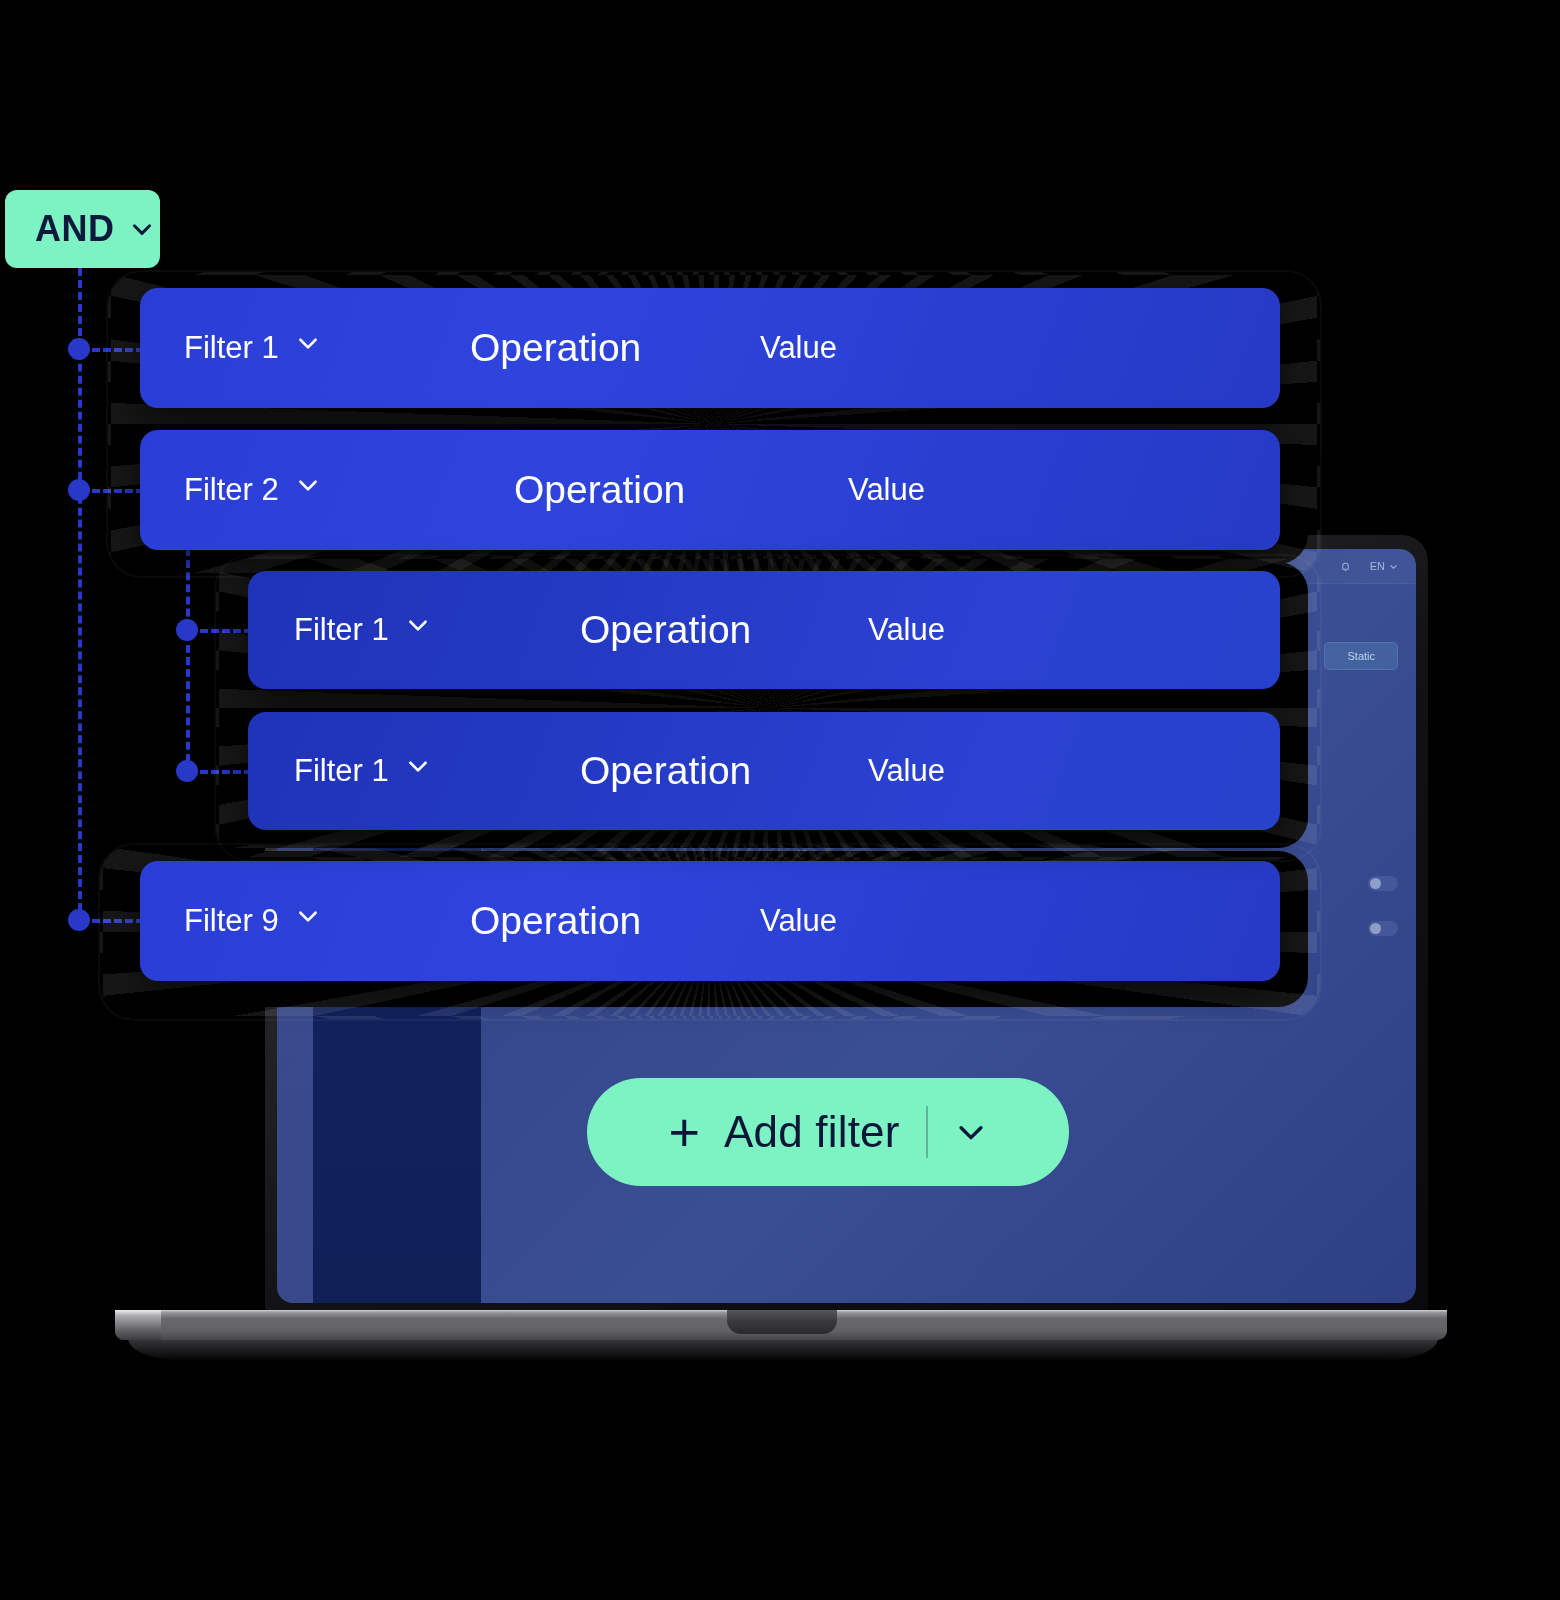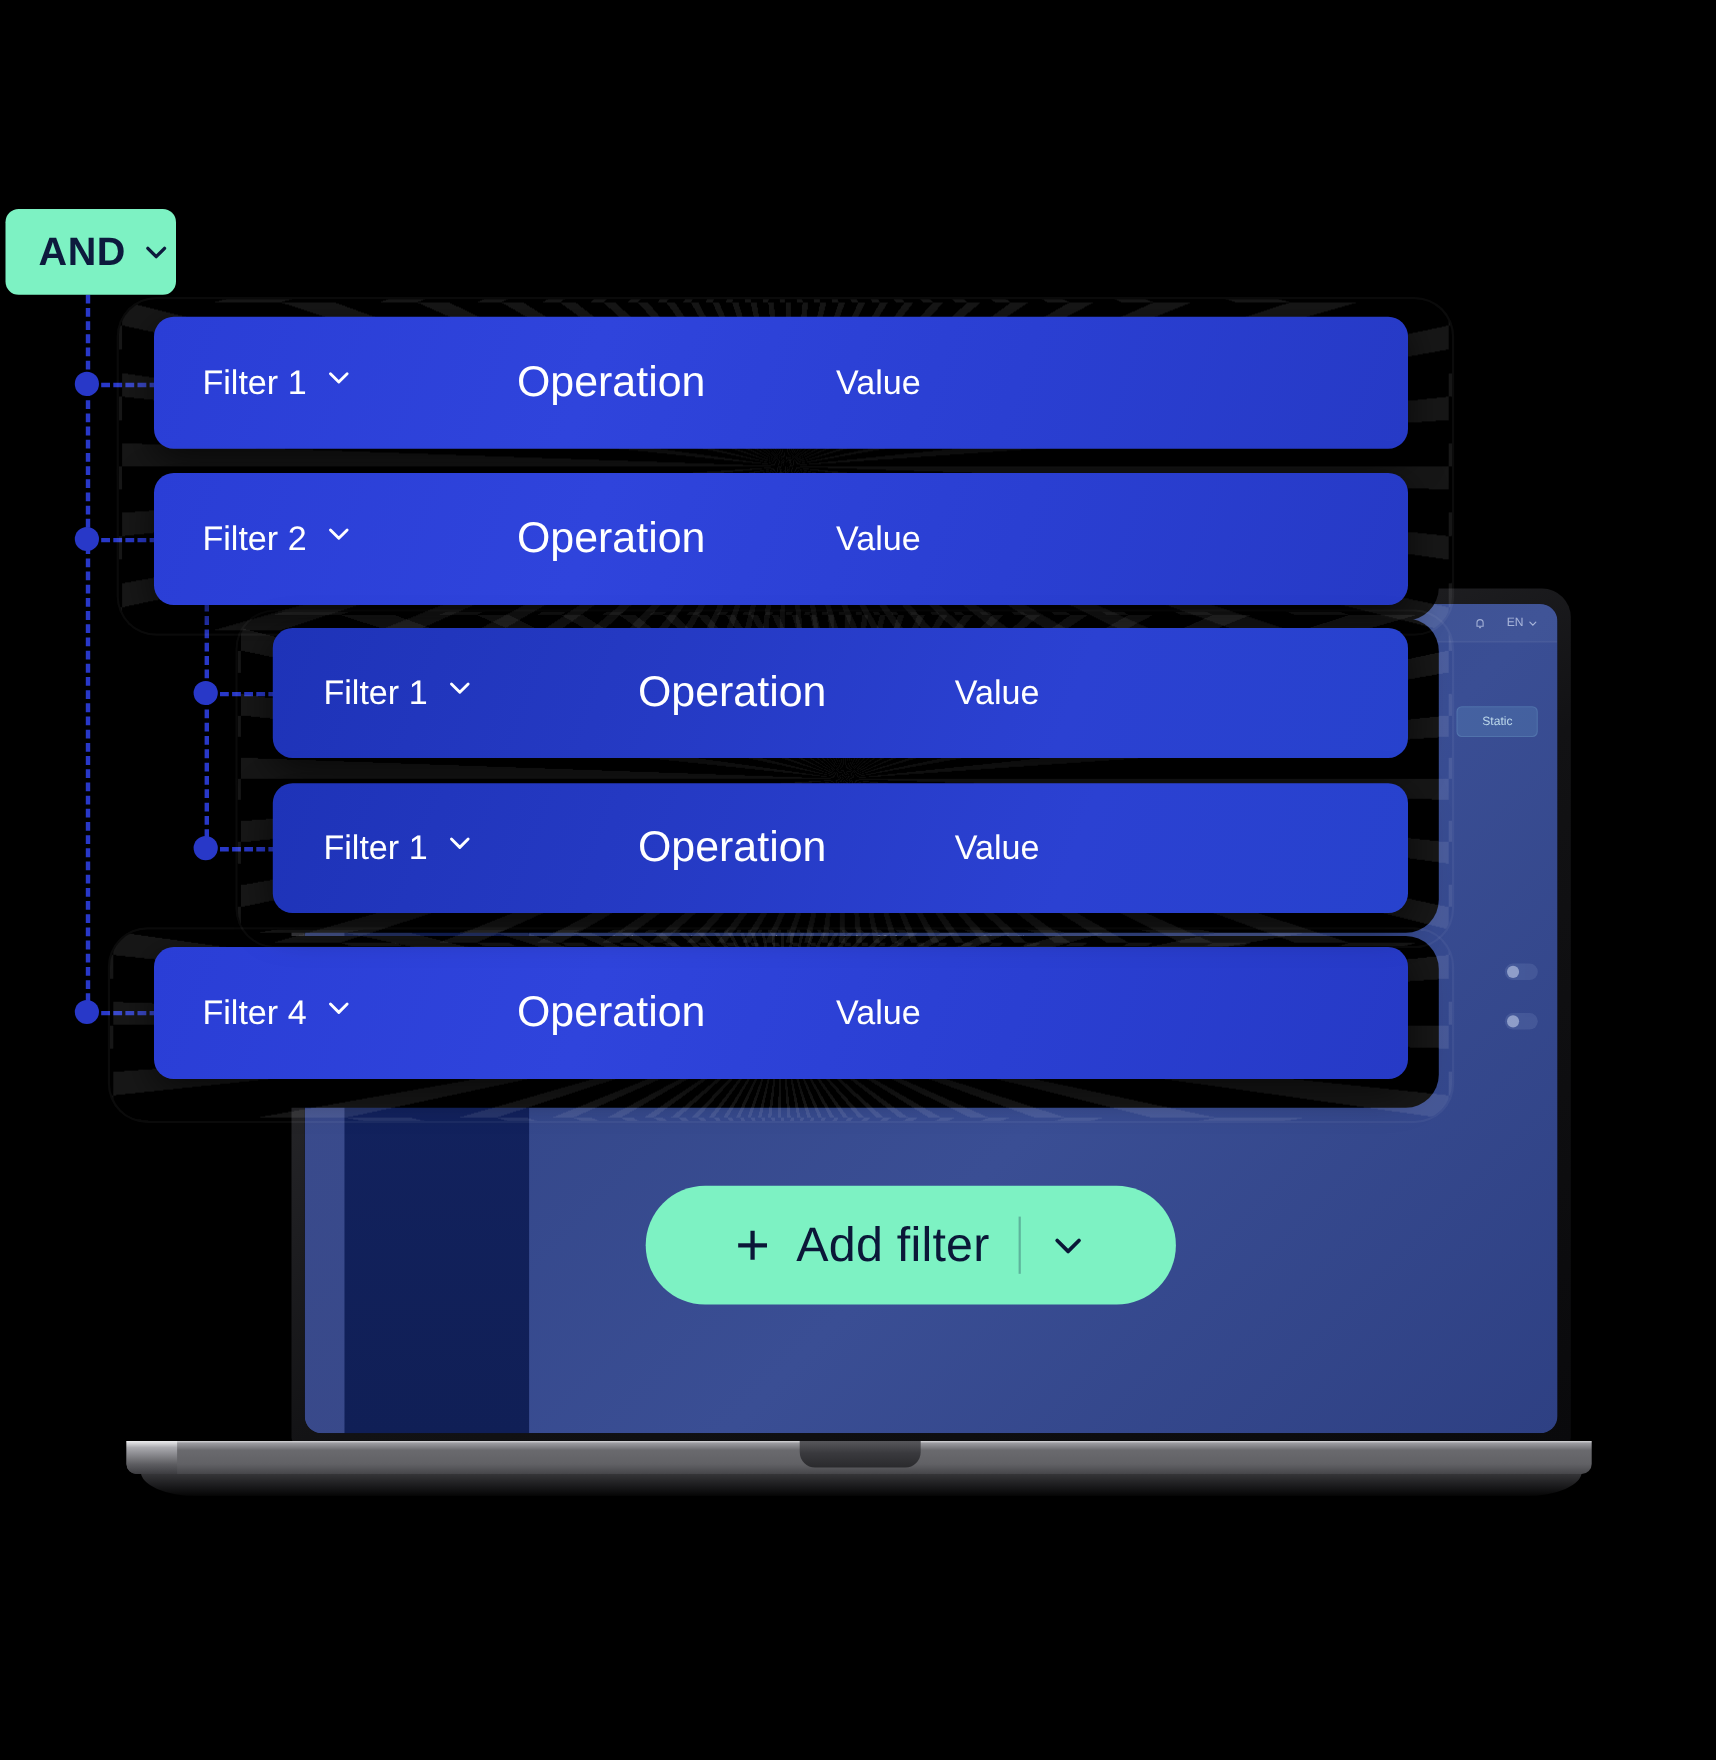--- a/index.html
+++ b/index.html
@@ -145,21 +145,21 @@
 
   .pill.inner{
     left:248px;width:1032px;height:118px;
     background:linear-gradient(110deg,#1e33b8 0%,#2439c2 30%,#2b41d2 70%,#2742cd 100%);
     z-index:22;
   }
   .pill.inner .f-name{margin-left:46px;width:286px;}
   .pill.inner .f-op{width:288px;}
 
   .p1{top:288px;}
-  .p2{top:430px;}
+  .p2{top:430px;gap:44px;}
   .p3{top:571px;}
   .p4{top:712px;}
   .p5{top:861px;}
 
   
   .grp{
     position:absolute;border-radius:34px;
     border:3px solid rgba(120,120,120,.0);
     z-index:5;
     box-shadow:0 0 0 2px rgba(255,255,255,.05);
@@ -400,21 +400,21 @@
       <svg viewBox="0 0 24 24" width="26" height="26">
           <path d="M5 9l7 7 7-7" fill="none" stroke="#fff" stroke-width="2.4" stroke-linecap="round" stroke-linejoin="round"></path>
         </svg>
     </span>
     <span class="f-op">Operation</span>
     <span class="f-val">Value</span>
   </div>
 
   <div class="pill outer p5">
     <span class="f-name">
-      <span>Filter 4</span>
+      <span>Filter 9</span>
       <svg viewBox="0 0 24 24" width="26" height="26">
           <path d="M5 9l7 7 7-7" fill="none" stroke="#fff" stroke-width="2.4" stroke-linecap="round" stroke-linejoin="round"></path>
         </svg>
     </span>
     <span class="f-op">Operation</span>
     <span class="f-val">Value</span>
   </div>
 
   <div class="add-filter">
     <span class="af-plus">+</span>

